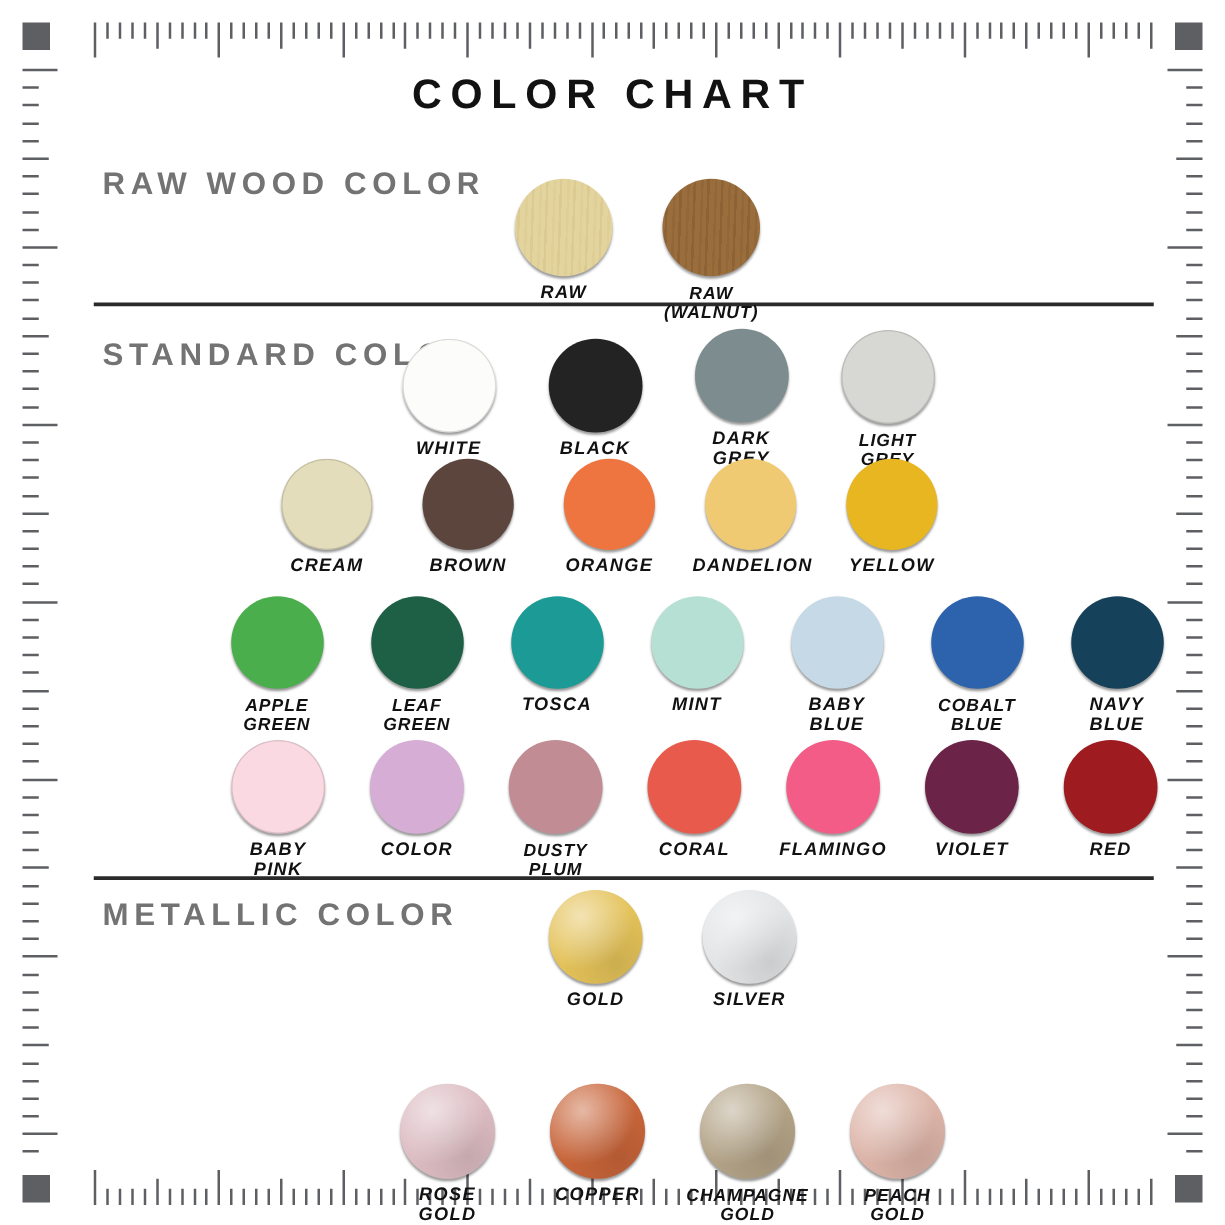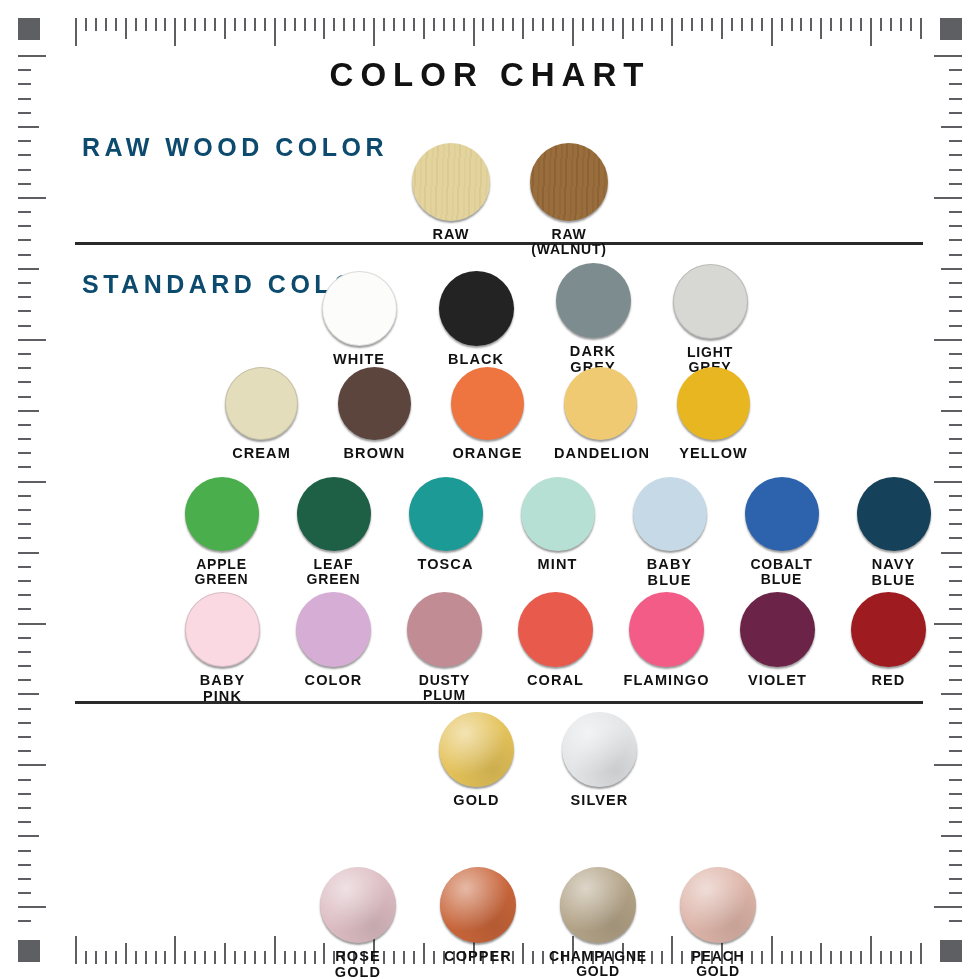--- a/index.html
+++ b/index.html
@@ -92,21 +92,21 @@
     background: #2a2a2a;
   }
   #divider-1 { top: 242px; }
   #divider-2 { top: 701px; }
 
   .section-head {
     position: absolute;
     font-size: 25px;
     font-weight: bold;
     letter-spacing: 4.5px;
-    color: #0c4a6e;
+    color: #737373;
     line-height: 1.28;
     text-align: left;
   }
   #head-raw      { left: 82px; top: 131px; }
   #head-standard { left: 82px; top: 268px; }
   #head-metallic { left: 82px; top: 716px; }
 
   .section-note {
     position: absolute;
     left: 84px;
@@ -122,20 +122,21 @@
   
   .row {
     position: absolute;
     display: flex;
     align-items: flex-start;
   }
   .swatch {
     display: flex;
     flex-direction: column;
     align-items: center;
+    font-style: italic;
   }
   .disc-wrap {
     position: relative;
     display: block;
   }
   .disc {
     border-radius: 50%;
     box-shadow: 0 2px 2px rgba(0,0,0,0.40);
     position: relative;
     overflow: hidden;
@@ -483,20 +484,22 @@
       <div class="tick t-long"></div>
       <div class="tick t-short"></div>
     </div>
 
   <div class="title">COLOR CHART</div>
 
   <div class="section-head" id="head-raw">RAW WOOD
 COLOR</div>
   <div class="section-head" id="head-standard">STANDARD
 COLOR</div>
+  <div class="section-head" id="head-metallic">METALLIC
+COLOR</div>
 
   <div class="divider" id="divider-1"></div>
   <div class="divider" id="divider-2"></div>
 
   <div id="rows-host">
       <div class="row" style="left: 402px; top: 143px; gap: 20px;">
         <div class="swatch">
           <div class="disc-wrap">
             <div class="disc" style="width: 78px; height: 78px; background: rgb(227, 212, 158);">
               <div class="grain" style="background: repeating-linear-gradient(92deg, rgba(0, 0, 0, 0) 0px, rgba(0, 0, 0, 0) 3px, rgba(201, 179, 117, 0.55) 3px, rgba(201, 179, 117, 0.55) 5px, rgba(0, 0, 0, 0) 5px, rgba(0, 0, 0, 0) 9px, rgba(201, 179, 117, 0.3) 9px, rgba(201, 179, 117, 0.3) 11px);"></div>

